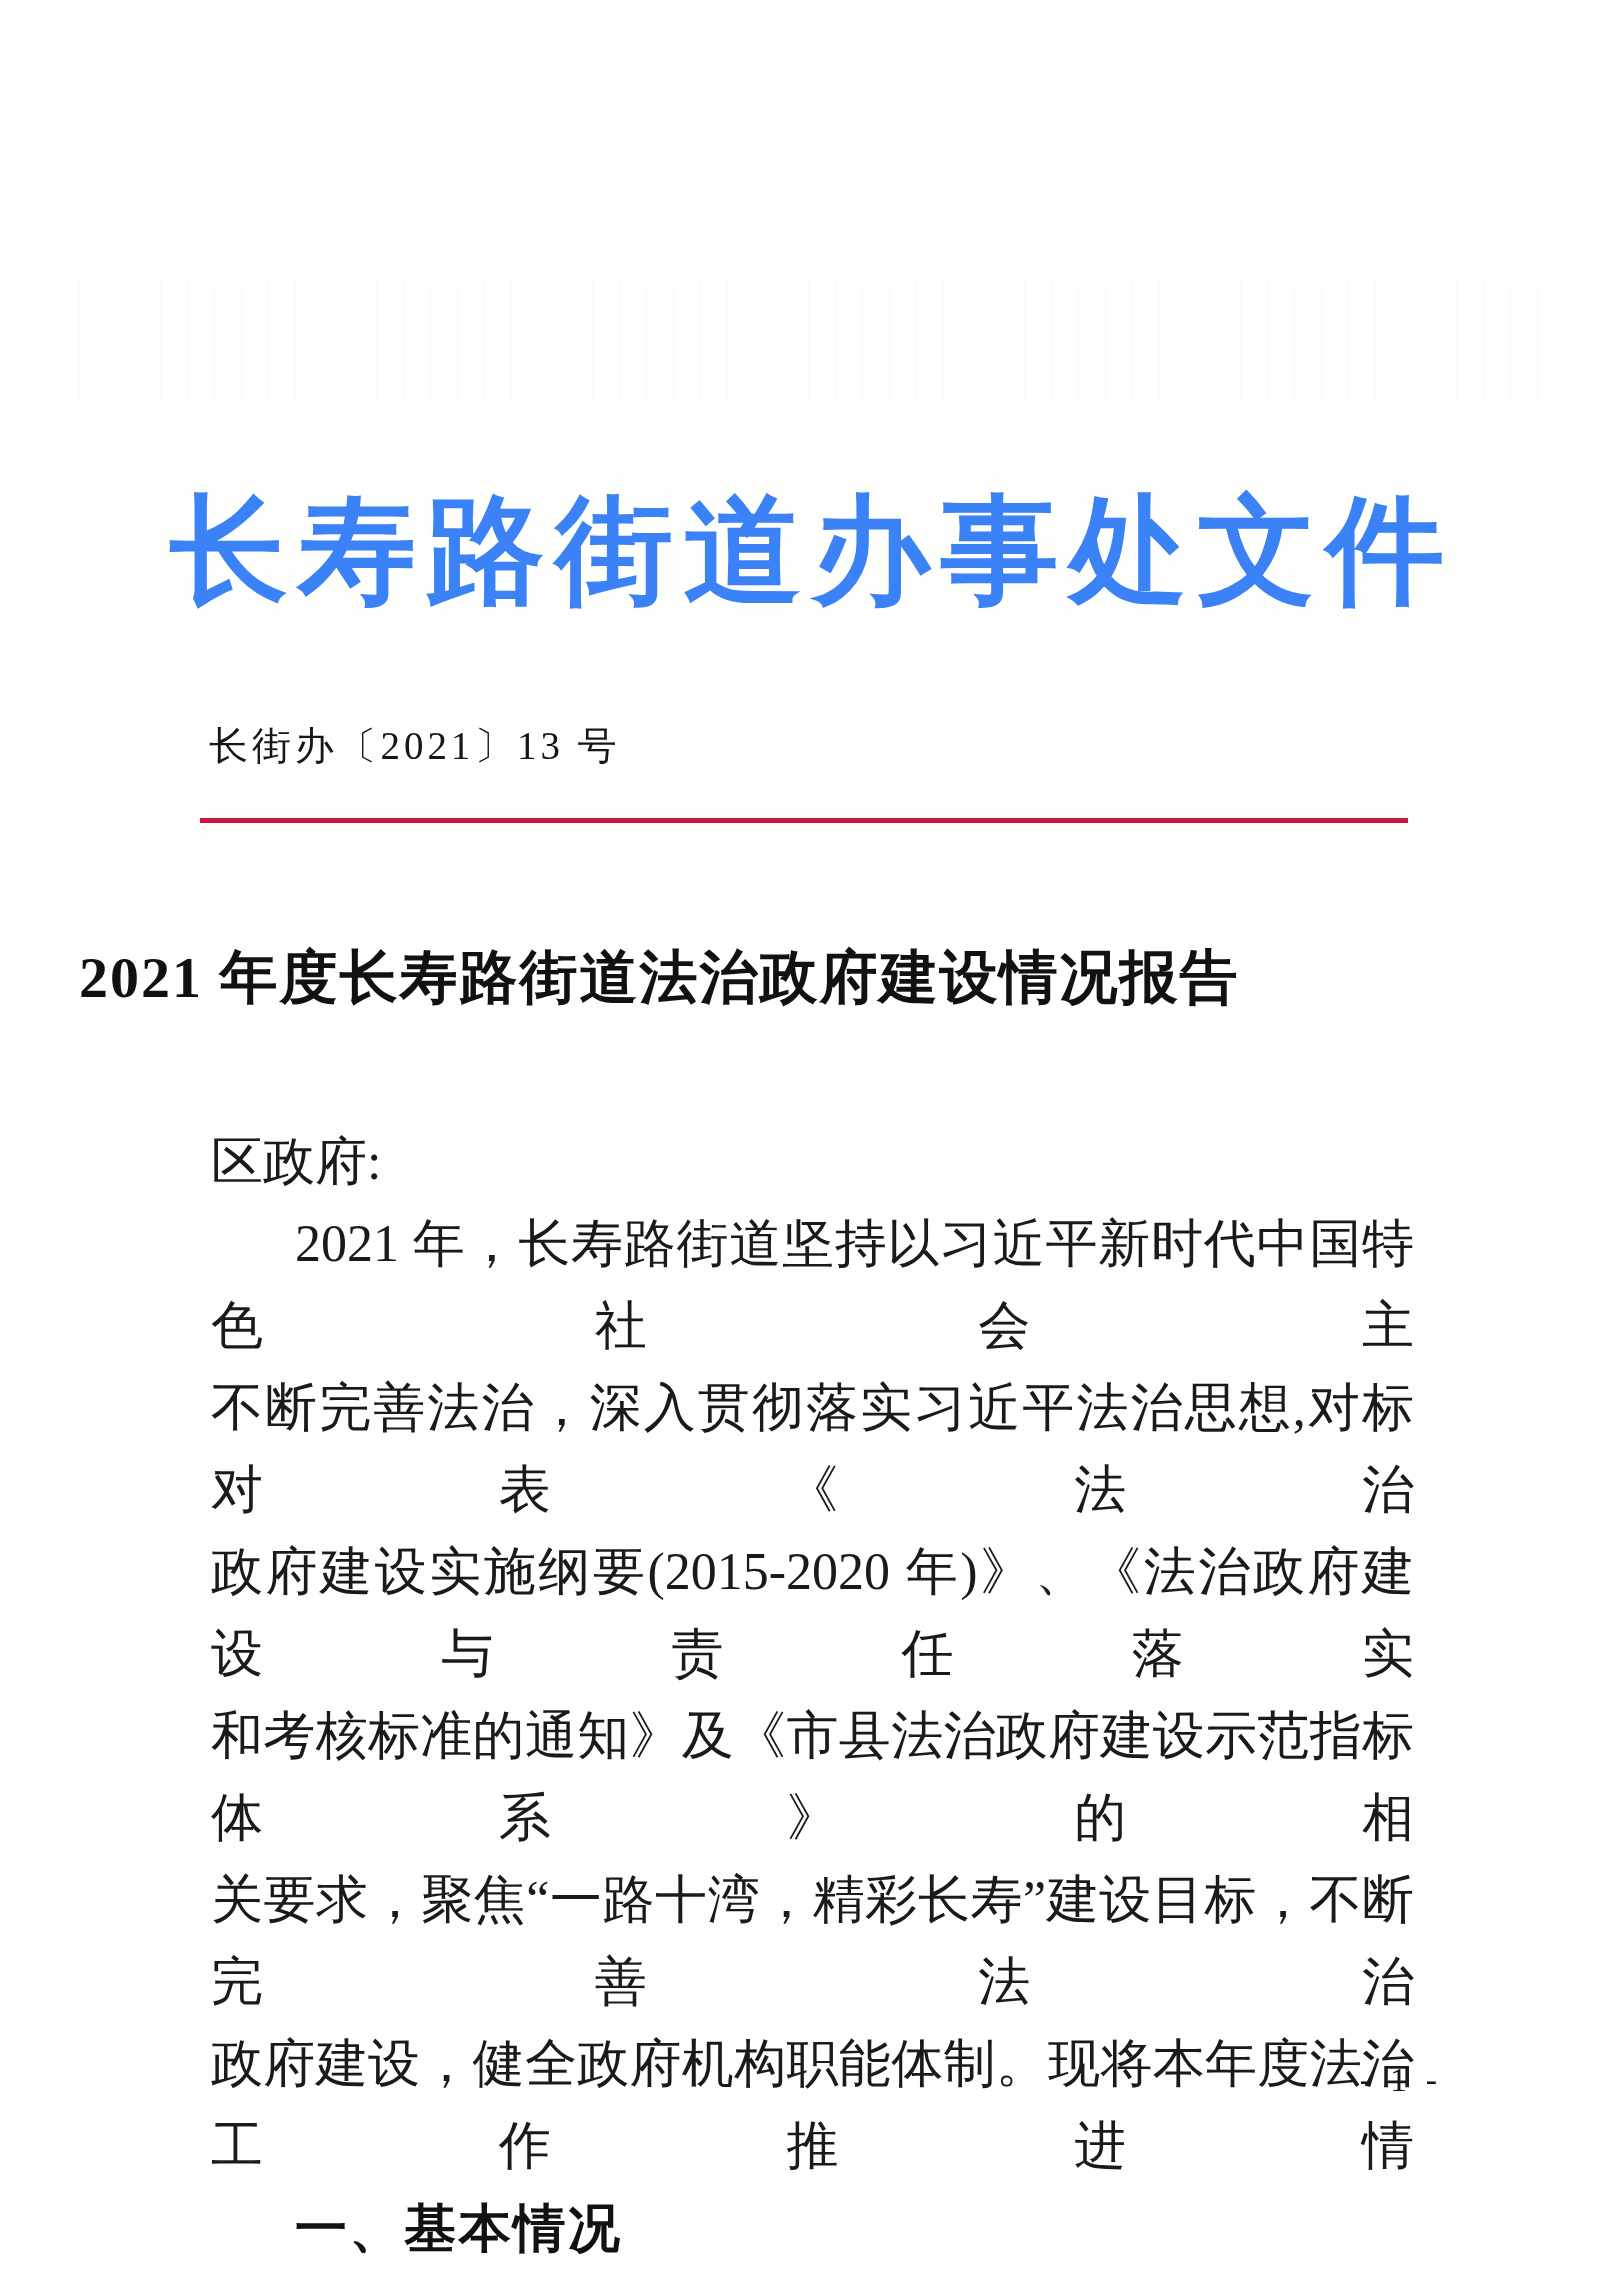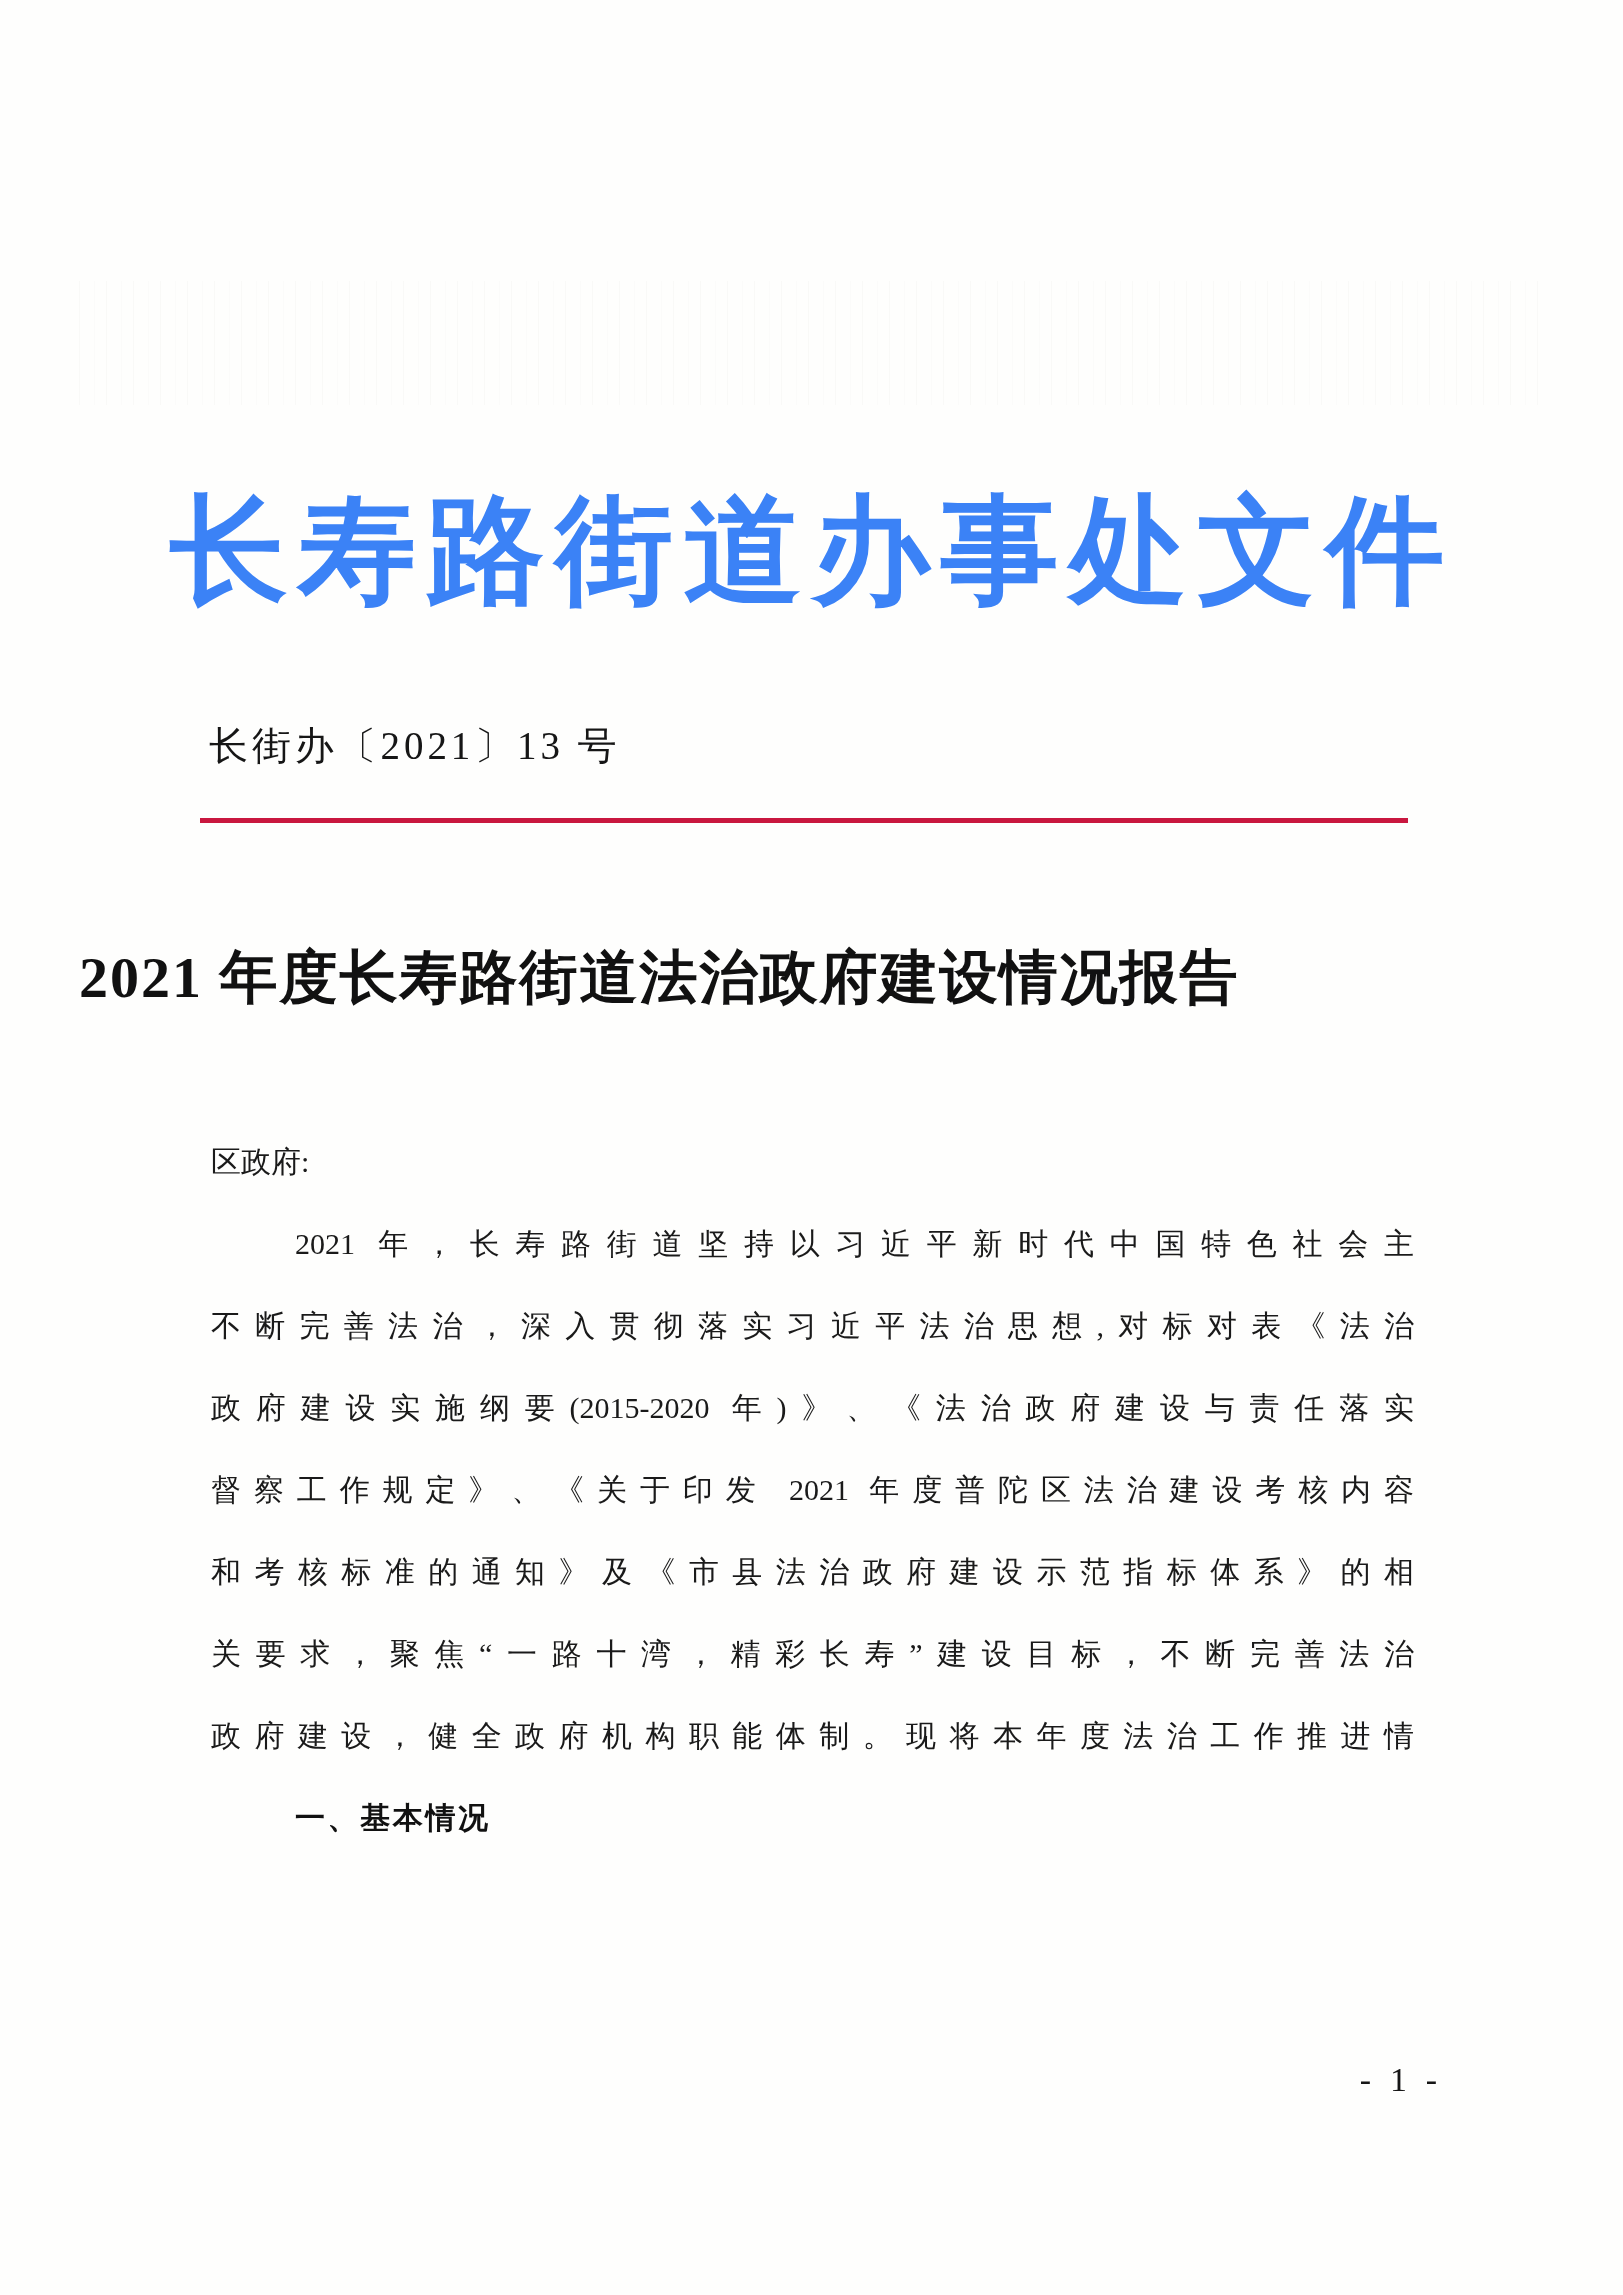--- a/index.html
+++ b/index.html
@@ -76,21 +76,21 @@
     letter-spacing: 2px;
     color: #111111;
     white-space: nowrap;
   }
 
   .report-body {
     position: absolute;
     top: 1121px;
     left: 211px;
     width: 1203px;
-    font-size: 30px;
+    font-size: 52px;
     line-height: 82px;
     color: #1a1a1a;
   }
 
   .bline { width: 100%; white-space: nowrap; }
   .bline.fill {
     white-space: normal;
     text-align: justify;
     text-align-last: justify;
   }
@@ -127,21 +127,20 @@
 
   <div class="divider-line" style="background: rgb(201, 23, 63);"></div>
 
   <div class="report-title">2021 年度长寿路街道法治政府建设情况报告</div>
 
   <div class="report-body">
     <div class="bline">区政府:</div>
     <div class="bline fill ind">2021 年，长寿路街道坚持以习近平新时代中国特色社会主</div>
     <div class="bline fill">不断完善法治，深入贯彻落实习近平法治思想,对标对表《法治</div>
     <div class="bline fill">政府建设实施纲要(2015-2020 年)》、《法治政府建设与责任落实</div>
-    <div class="bline fill">督察工作规定》、《关于印发 2021 年度普陀区法治建设考核内容</div>
     <div class="bline fill">和考核标准的通知》及《市县法治政府建设示范指标体系》的相</div>
     <div class="bline fill">关要求，聚焦“一路十湾，精彩长寿”建设目标，不断完善法治</div>
     <div class="bline fill">政府建设，健全政府机构职能体制。现将本年度法治工作推进情</div>
     <div class="bline ind heading">一、基本情况</div>
   </div>
 
   <div class="page-number">- 1 -</div>
 
 </div>
 

